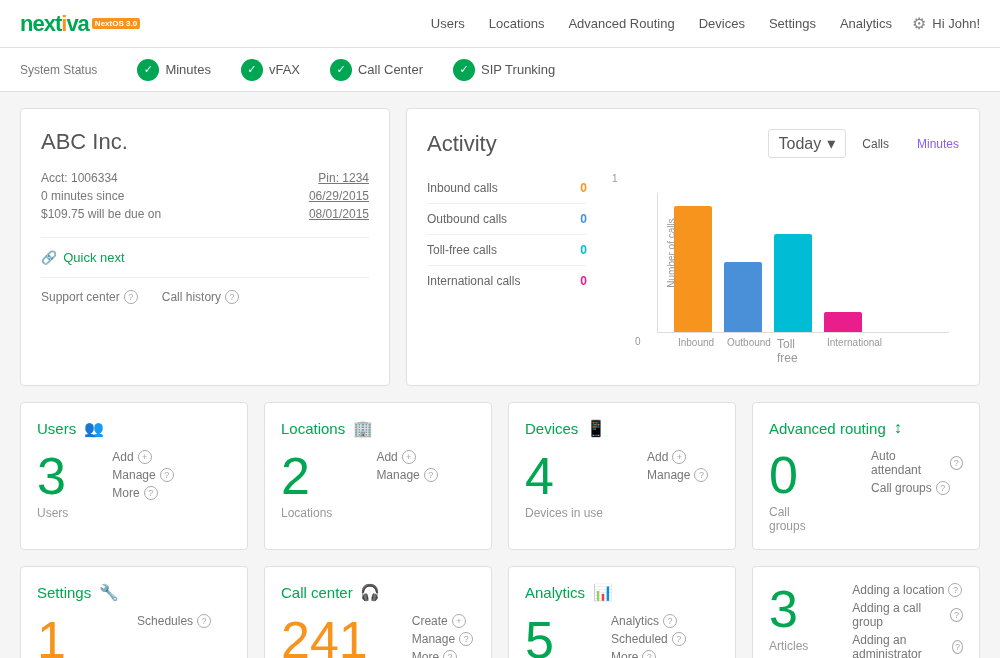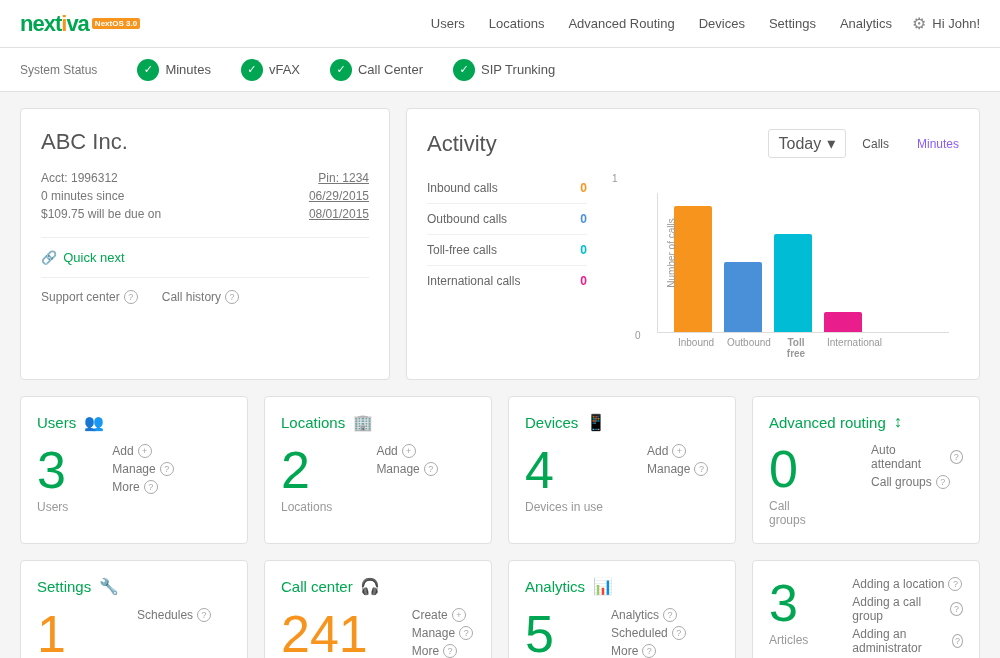--- a/index.html
+++ b/index.html
@@ -131,21 +131,21 @@
   </div>
 </div>
 
 <div class="main">
 
   <div class="top-section">
 
     <div class="account-card">
       <div class="account-name">ABC Inc.</div>
       <div class="account-info">
-        <span class="account-info-label">Acct: 1996312</span>
+        <span class="account-info-label">Acct: 1006334</span>
         <span class="account-info-value">Pin: 1234</span>
         <span class="account-info-label">0 minutes since</span>
         <span class="account-info-value">06/29/2015</span>
         <span class="account-info-label">$109.75 will be due on</span>
         <span class="account-info-value">08/01/2015</span>
       </div>
       <hr class="divider">
       <div class="quick-links">
         <span>🔗</span>
         <span>Quick next</span>
@@ -212,21 +212,21 @@
                 </div>
                 <div style="display:flex;flex-direction:column;align-items:center;">
                   <div class="chart-bar bar-intl" style="height:20px;"></div>
                 </div>
               </div>
             </div>
             <span style="position:absolute;bottom:18px;left:28px;font-size:10px;color:#999;">0</span>
             <div style="display:flex;gap:12px;padding:4px 0 0 30px;">
               <span style="width:38px;text-align:center;font-size:10px;color:#999;">Inbound</span>
               <span style="width:38px;text-align:center;font-size:10px;color:#999;">Outbound</span>
-              <span style="width:38px;text-align:center;font-size:10px;color:#999;font-weight:bold;">Toll free</span>
+              <span style="width:38px;font-size:12px;color:#999;">Toll free</span>
               <span style="width:38px;text-align:left;font-size:10px;color:#999;">International</span>
             </div>
           </div>
         </div>
       </div>
     </div>
   </div>
 
   <div class="dashboard-grid">
 

